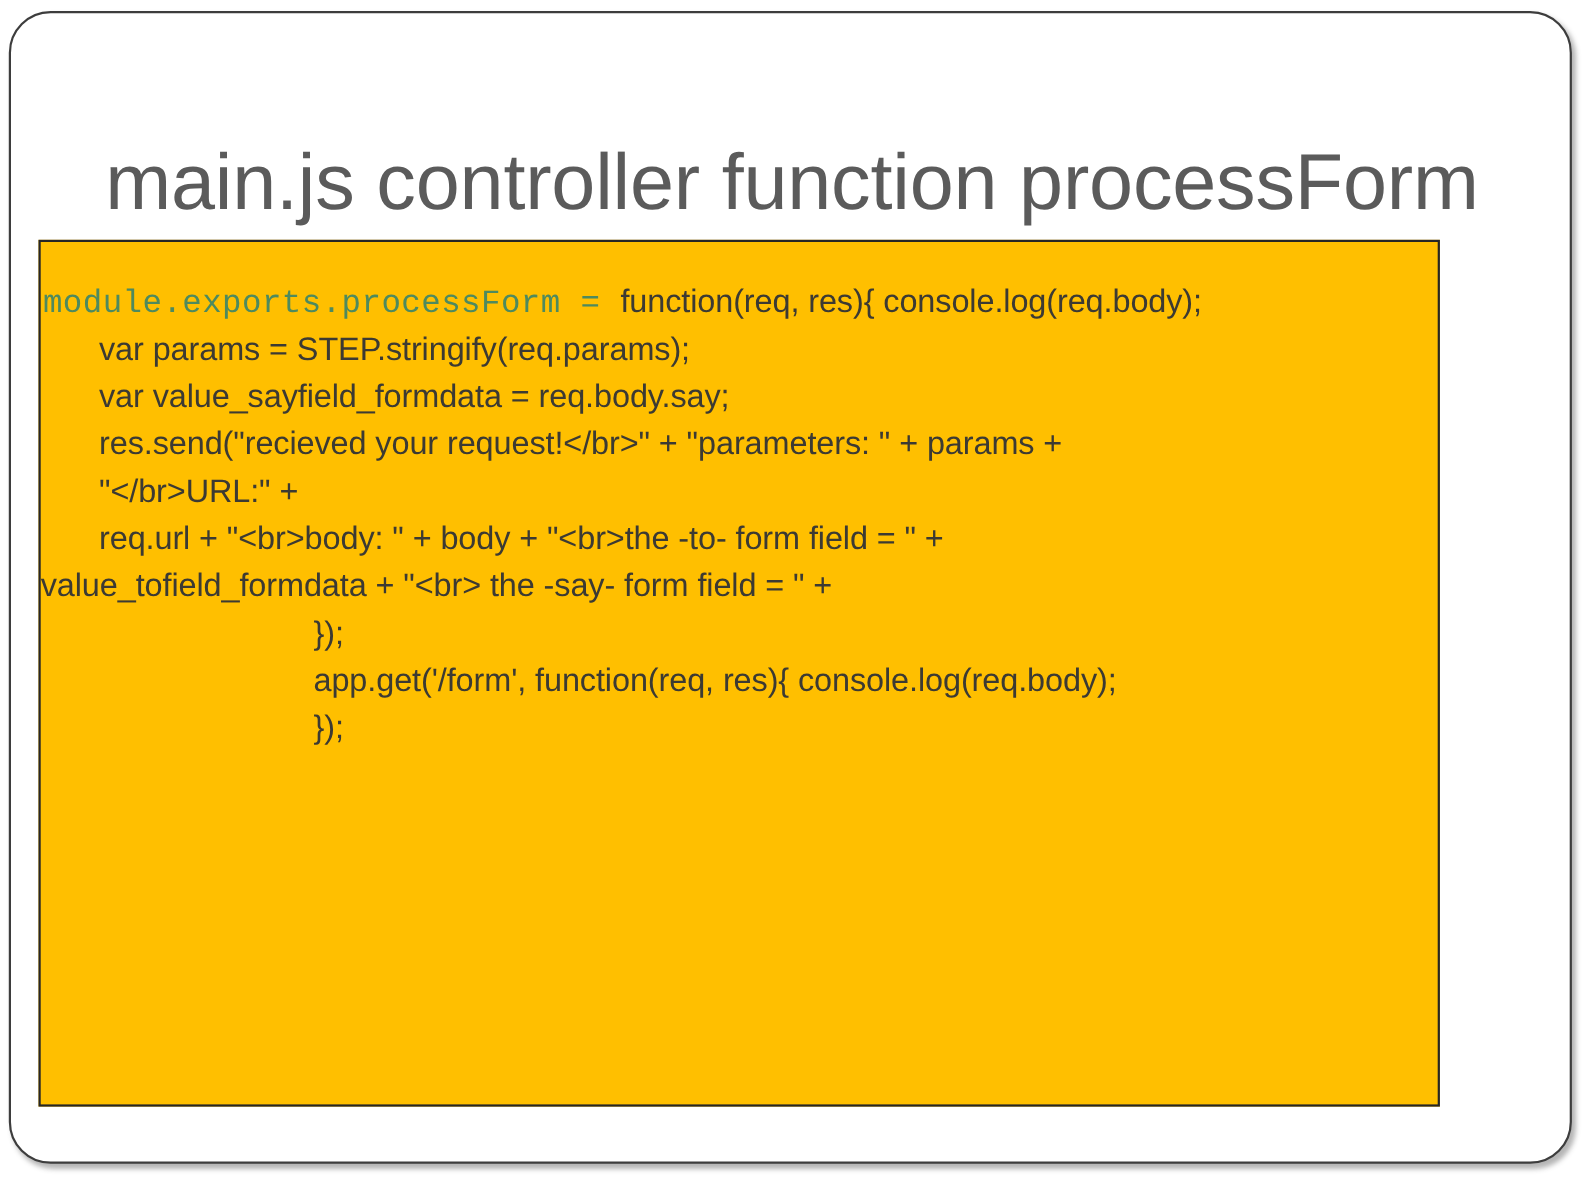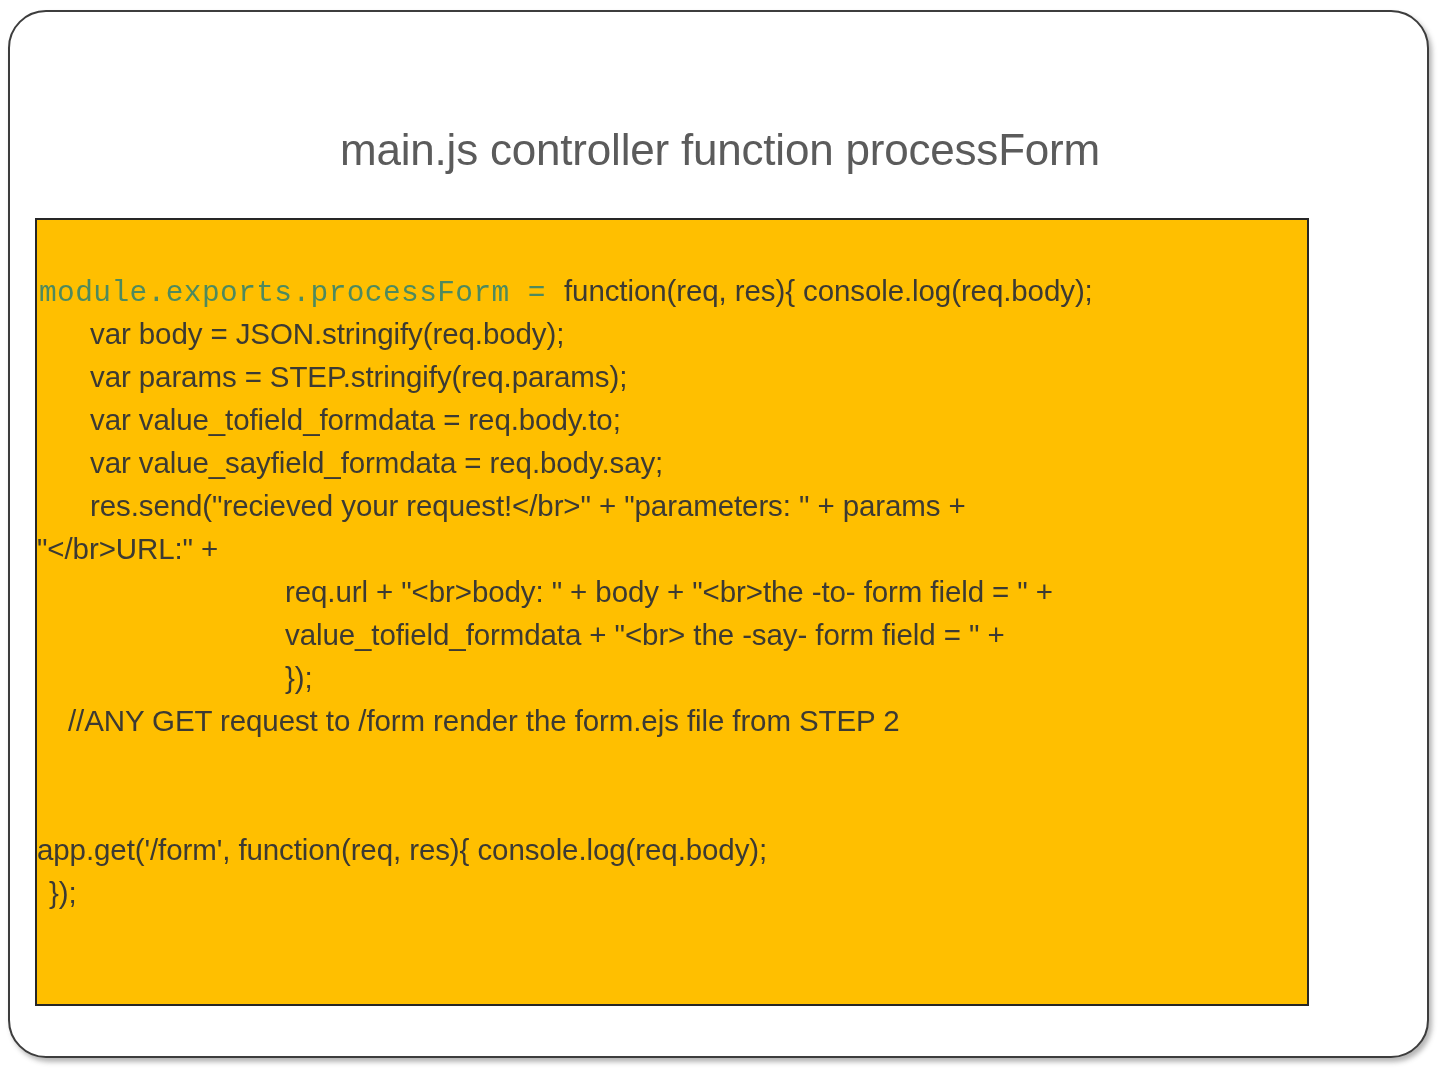--- a/index.html
+++ b/index.html
@@ -29,21 +29,21 @@
   }
 
   
   #slide-title {
     position: absolute;
     left: 0px;
     top: 125px;
     width: 1440px;
     text-align: center;
     font-family: "Liberation Sans", sans-serif;
-    font-size: 44px;
+    font-size: 72px;
     font-weight: 400;
     color: #5b5b5b;
     letter-spacing: -0.2px;
     white-space: nowrap;
   }
 
   
   #code-panel {
     position: absolute;
     left: 35px;
@@ -56,21 +56,20 @@
   }
 
   .code-line {
     position: absolute;
     white-space: pre;
     font-family: "Liberation Sans", sans-serif;
     font-size: 29.5px;
     line-height: 34px;
     color: #3c3a33;
     letter-spacing: -0.1px;
-    margin-top: 16px;
   }
 
   .mono-green {
     font-family: "Liberation Mono", monospace;
     color: #4e8a5e;
     font-size: 29.5px;
     letter-spacing: 0.4px;
   }
 
   
@@ -94,26 +93,23 @@
 <body>
 
 <div id="slide-frame"></div>
 
 <div id="slide-title">main.js controller function processForm</div>
 
 <div id="code-panel">
 
   <div class="code-line"><span class="mono-green">module.exports.processForm = </span><span>function(req, res){ console.log(req.body);</span></div>
 
-  <div class="code-line">var body = JSON.stringify(req.body);</div>
   <div class="code-line">var params = STEP.stringify(req.params);</div>
-  <div class="code-line">var value_tofield_formdata = req.body.to;</div>
   <div class="code-line">var value_sayfield_formdata = req.body.say;</div>
   <div class="code-line">res.send("recieved your request!&lt;/br&gt;" + "parameters: " + params +</div>
   <div class="code-line">"&lt;/br&gt;URL:" +</div>
   <div class="code-line">req.url + "&lt;br&gt;body: " + body + "&lt;br&gt;the -to- form field = " +</div>
   <div class="code-line">value_tofield_formdata + "&lt;br&gt; the -say- form field = " +</div>
   <div class="code-line">});</div>
-  <div class="code-line">//ANY GET request to /form render the form.ejs file from STEP 2</div>
   <div class="code-line">app.get('/form', function(req, res){ console.log(req.body);</div>
   <div class="code-line">});</div>
 
 </div>
 
 </body></html>

